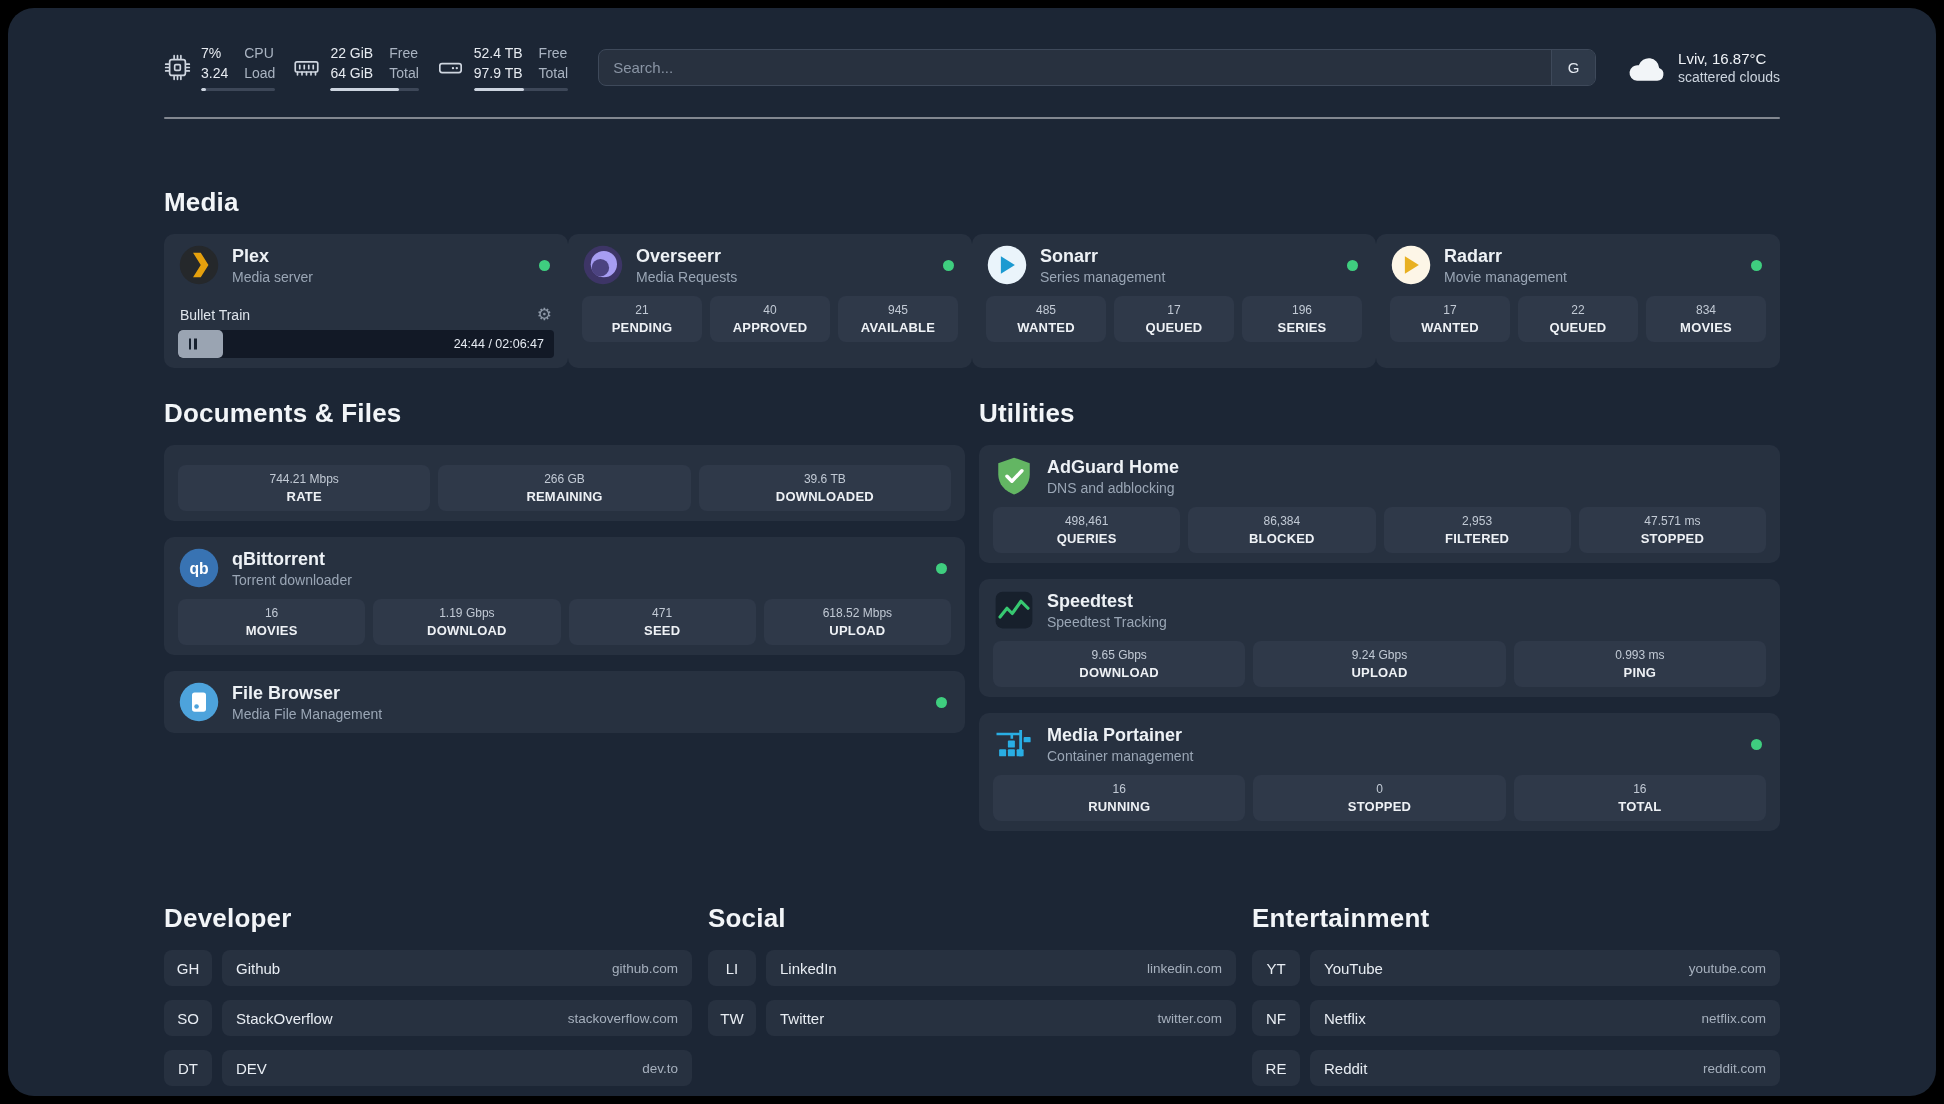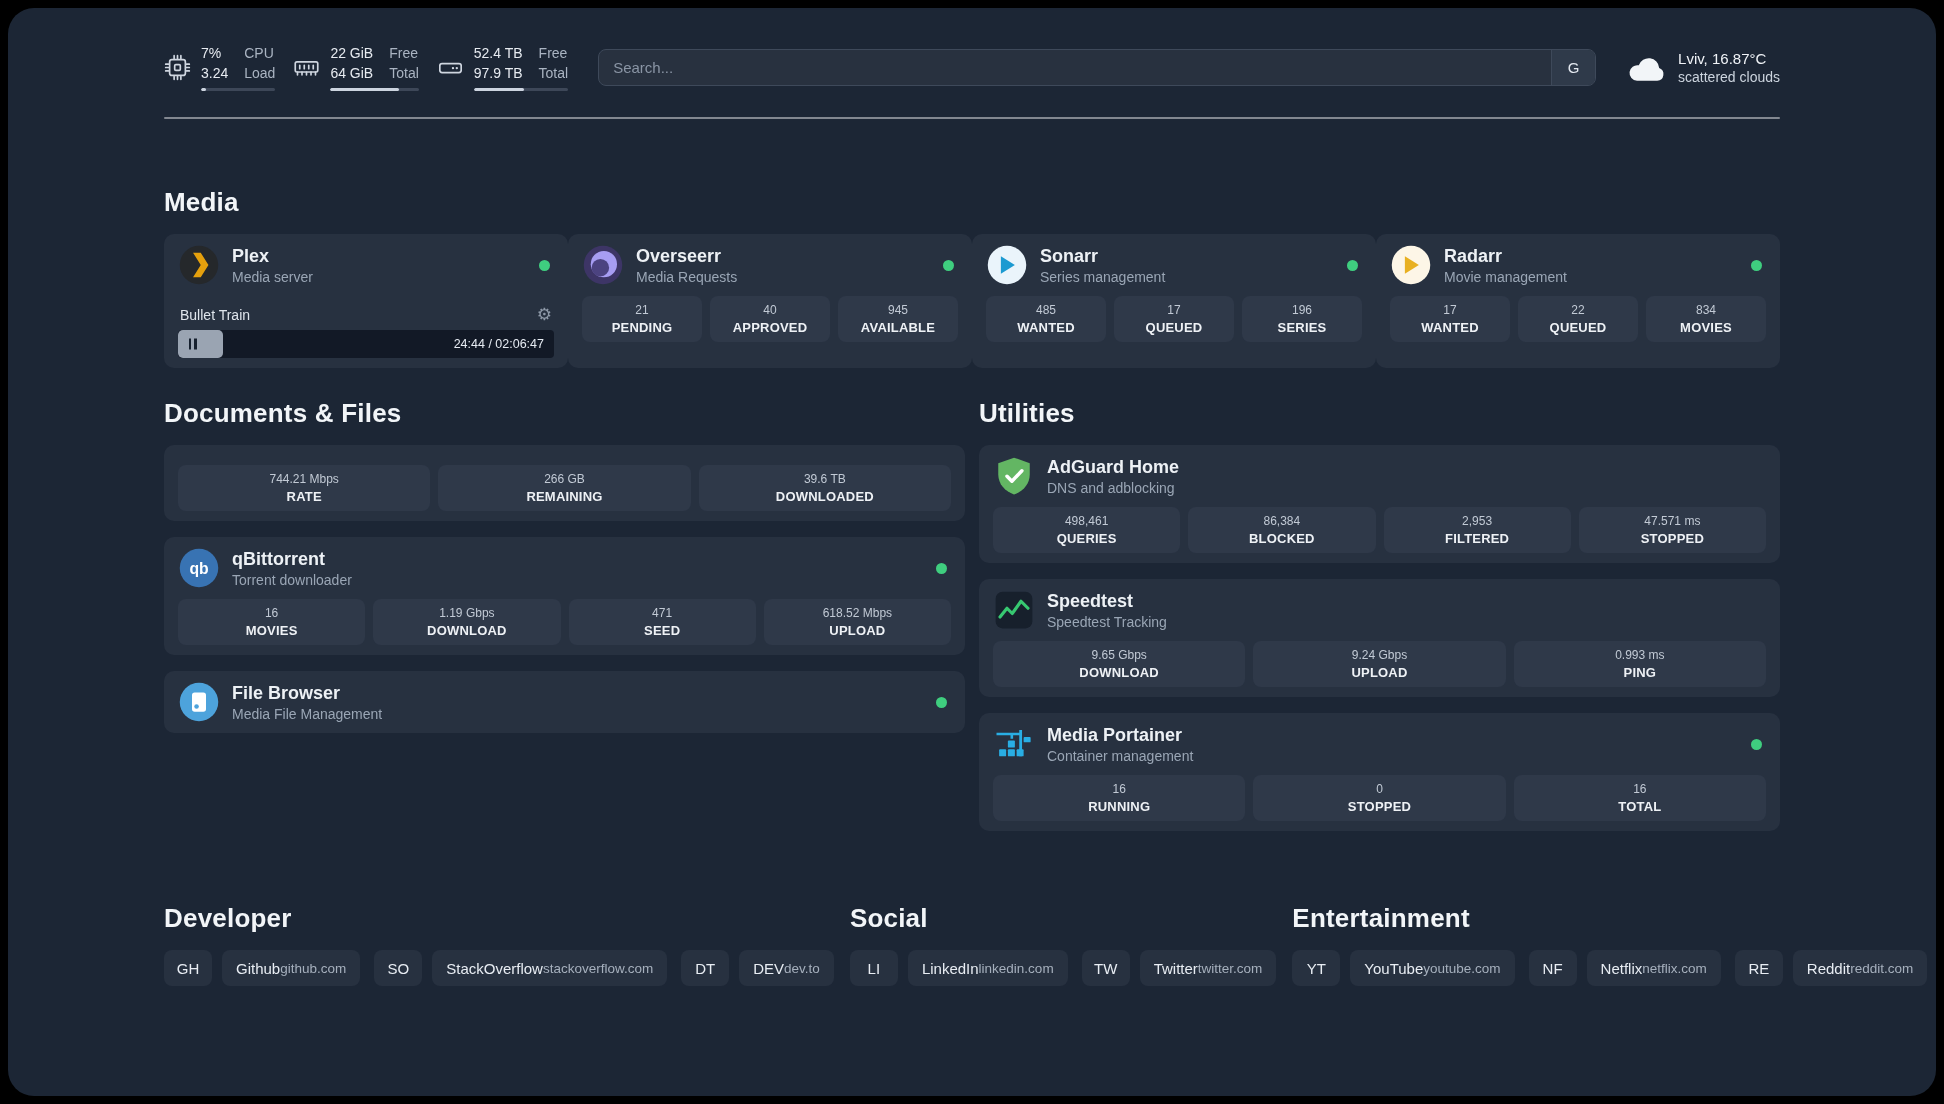--- a/index.html
+++ b/index.html
@@ -60,21 +60,21 @@
   .player-fill{position:absolute;left:0;top:0;bottom:0;background:#9aa4b2;border-radius:5px}
   .pause-icon{position:absolute;left:11px;top:50%;transform:translateY(-50%);width:8px;height:11px;
     background:linear-gradient(90deg,#16202e 0 2.5px,transparent 2.5px 5.5px,#16202e 5.5px 8px);cursor:pointer}
   .player-time{position:absolute;right:10px;top:50%;transform:translateY(-50%);font-size:12.5px;color:#e6ebf2}
 
   .two-col{display:grid;grid-template-columns:1fr 1fr;gap:14px;margin-top:30px}
   .col-stack{display:flex;flex-direction:column;gap:16px;margin-top:16px}
 
   
   .bookmarks{display:grid;grid-template-columns:repeat(3,1fr);gap:16px;margin-top:72px}
-  .bm-rows{display:flex;flex-direction:row;gap:14px;margin-top:16px}
+  .bm-rows{display:flex;flex-direction:column;gap:14px;margin-top:16px}
   .bm-row{display:flex;gap:10px;height:36px}
   .bm-abbr{width:48px;background:#273140;border-radius:8px;display:flex;align-items:center;justify-content:center;font-size:15px;color:#e8edf3;cursor:pointer}
   .bm-main{flex:1;background:#273140;border-radius:8px;display:flex;align-items:center;justify-content:space-between;padding:0 14px;cursor:pointer}
   .bm-name{font-size:15px;color:#e8edf3}
   .bm-url{font-size:13.5px;color:#a6b0bd}
 </style>
 </head>
 <body>
 
 <div class="panel">

